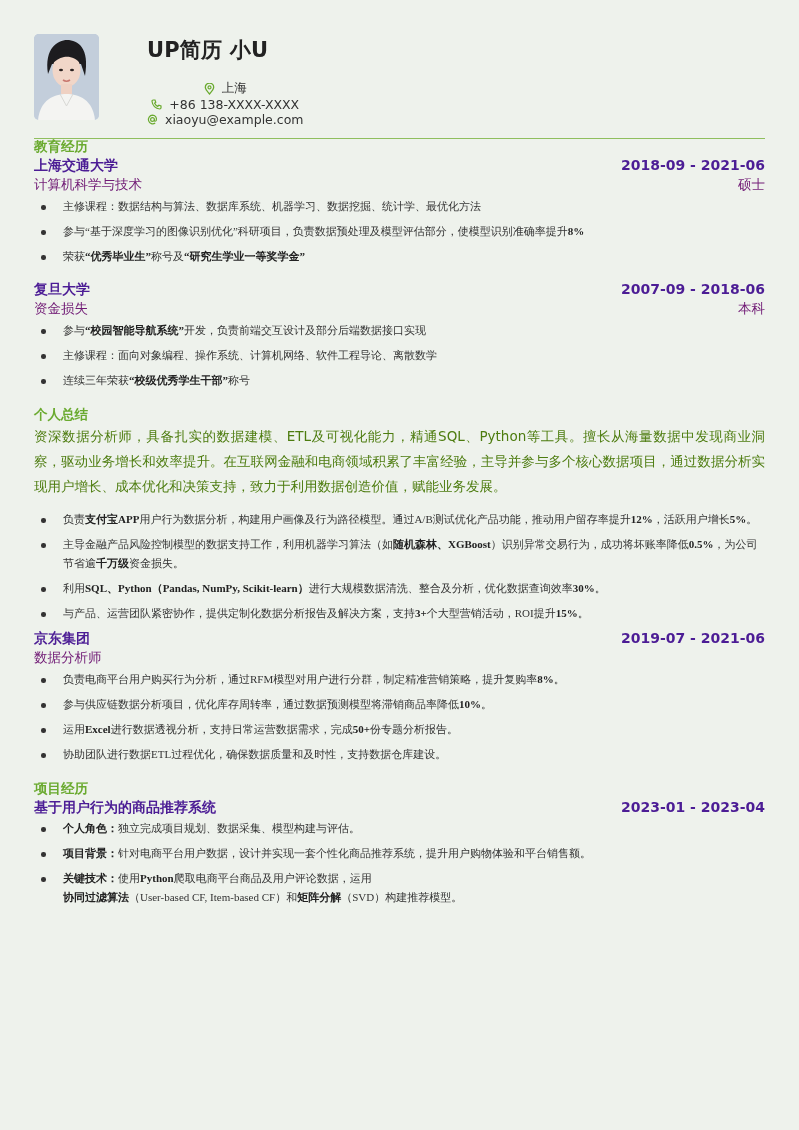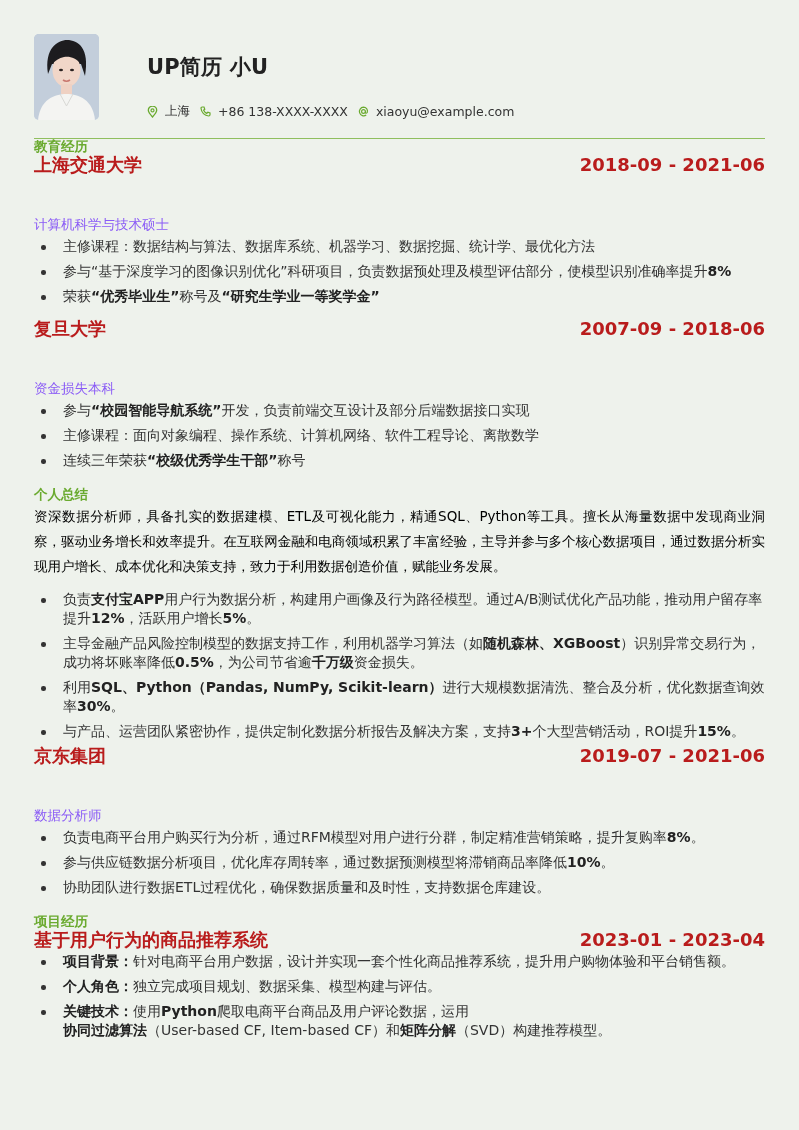--- a/index.html
+++ b/index.html
@@ -3,43 +3,43 @@
   <meta charset="utf-8">
   <style>
     html, body { margin: 0; padding: 0; }
     body {
       width: 799px; height: 1130px; overflow: hidden;
       background: #eef2ec;
       font-family: "DejaVu Sans", "Liberation Sans", sans-serif;
       color: #2b2b2b;
     }
     .page { position: relative; width: 799px; height: 1130px; }
-    .header { position: absolute; left: 34px; top: 34px; display: flex; align-items: flex-end; }
+    .header { position: absolute; left: 34px; top: 34px; display: flex; align-items: flex-start; }
     .photo {
       width: 65px; height: 86px; border-radius: 5px; overflow: hidden;
       background: linear-gradient(180deg, #b9c6d6 0%, #d7dee8 100%);
       position: relative;
     }
     .photo svg { display: block; }
     .header-info { margin-left: 48px; margin-top: 2px; }
     .name { font-size: 21px; font-weight: 600; color: #222; line-height: 28px; letter-spacing: 0.2px; }
-    .contacts { display: flex; align-items: center; margin-top: 22px; font-size: 12.5px; color: #333; }
+    .contacts { display: flex; align-items: center; margin-top: 16px; font-size: 12.5px; color: #333; flex-direction: column; }
     .contact { display: flex; align-items: center; margin-right: 10px; }
     .contact .ic { width: 11px; height: 11px; margin-right: 7px; display: inline-flex; align-items: center; justify-content: center; }
     .divider { position: absolute; left: 34px; top: 138px; width: 731px; height: 1px; background: #8fbf5e; }
 
     .content { position: absolute; left: 34px; top: 136px; width: 731px; }
     .section-title { color: #6aaa2f; font-size: 13.5px; font-weight: 600; line-height: 20px; }
-    .entry-head { display: flex; justify-content: space-between; font-size: 18px; font-weight: 700; color: #b91c1c; line-height: 18px; }
-    .entry-sub { display: flex; font-size: 13.5px; color: #8b5cf6; line-height: 20px; margin-top: 40px; }
+    .entry-head { display: flex; justify-content: space-between; font-size: 14px; font-weight: 700; color: #4c1d95; line-height: 18px; }
+    .entry-sub { display: flex; justify-content: space-between; font-size: 13.5px; color: #701a75; line-height: 20px; }
     ul.bullets { list-style: none; margin: 3px 0 0 0; padding: 0; }
-    ul.bullets li { position: relative; padding-left: 29px; font-size: 14px; line-height: 19px; color: #333; margin-bottom: 6px; }
+    ul.bullets li { position: relative; padding-left: 29px; font-size: 11px; line-height: 19px; color: #333; margin-bottom: 6px; font-family: Liberation Serif, serif; }
     ul.bullets li::before { content: ""; position: absolute; left: 7px; top: 8px; width: 4.5px; height: 4.5px; border-radius: 50%; background: #333; }
     ul.bullets li b { font-weight: 700; color: #222; }
-    .summary { font-size: 13.5px; line-height: 25px; color: #000000; text-align: justify; }
+    .summary { font-size: 13.5px; line-height: 25px; color: #4d7c0f; text-align: justify; }
     .gap-s { height: 8px; }
   </style>
 </head>
 <body>
 
 <div class="page">
 
   <div class="header">
     <div class="photo">
       <svg width="65" height="86" viewBox="0 0 65 86">
@@ -154,36 +154,37 @@
         <div class="entry-head">
           <span>京东集团</span>
           <span>2019-07 - 2021-06</span>
         </div>
         <div class="entry-sub">
           <span>数据分析师</span>
         </div>
         <ul class="bullets">
             <li>负责电商平台用户购买行为分析，通过RFM模型对用户进行分群，制定精准营销策略，提升复购率<b>8%</b>。</li>
             <li>参与供应链数据分析项目，优化库存周转率，通过数据预测模型将滞销商品率降低<b>10%</b>。</li>
+            <li>运用<b>Excel</b>进行数据透视分析，支持日常运营数据需求，完成<b>50+</b>份专题分析报告。</li>
             <li>协助团队进行数据ETL过程优化，确保数据质量和及时性，支持数据仓库建设。</li>
           </ul>
       </div>
     </section>
 
     <div class="gap-s"></div>
 
     <section>
       <div class="section-title">项目经历</div>
       <div>
         <div class="entry-head">
           <span>基于用户行为的商品推荐系统</span>
           <span>2023-01 - 2023-04</span>
         </div>
         <ul class="bullets">
+            <li><b>个人角色：</b>独立完成项目规划、数据采集、模型构建与评估。</li>
             <li><b>项目背景：</b>针对电商平台用户数据，设计并实现一套个性化商品推荐系统，提升用户购物体验和平台销售额。</li>
-            <li><b>个人角色：</b>独立完成项目规划、数据采集、模型构建与评估。</li>
             <li><b>关键技术：</b>使用<b>Python</b>爬取电商平台商品及用户评论数据，运用<br><b>协同过滤算法</b>（User-based CF, Item-based CF）和<b>矩阵分解</b>（SVD）构建推荐模型。</li>
           </ul>
       </div>
     </section>
 
   </div>
 </div>
 
 </body></html>

